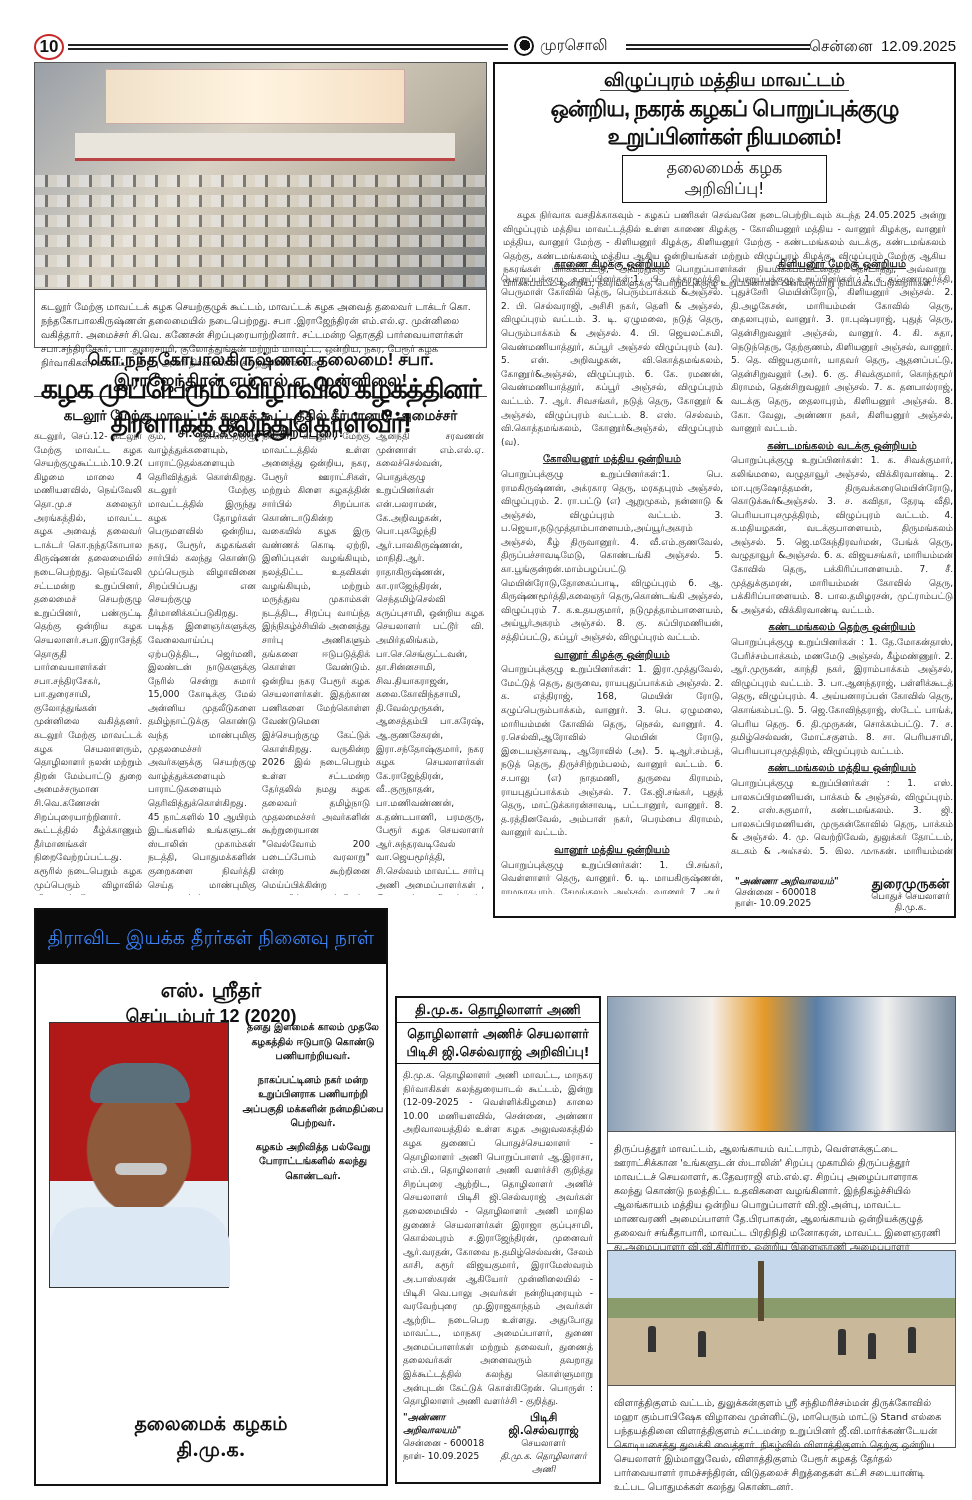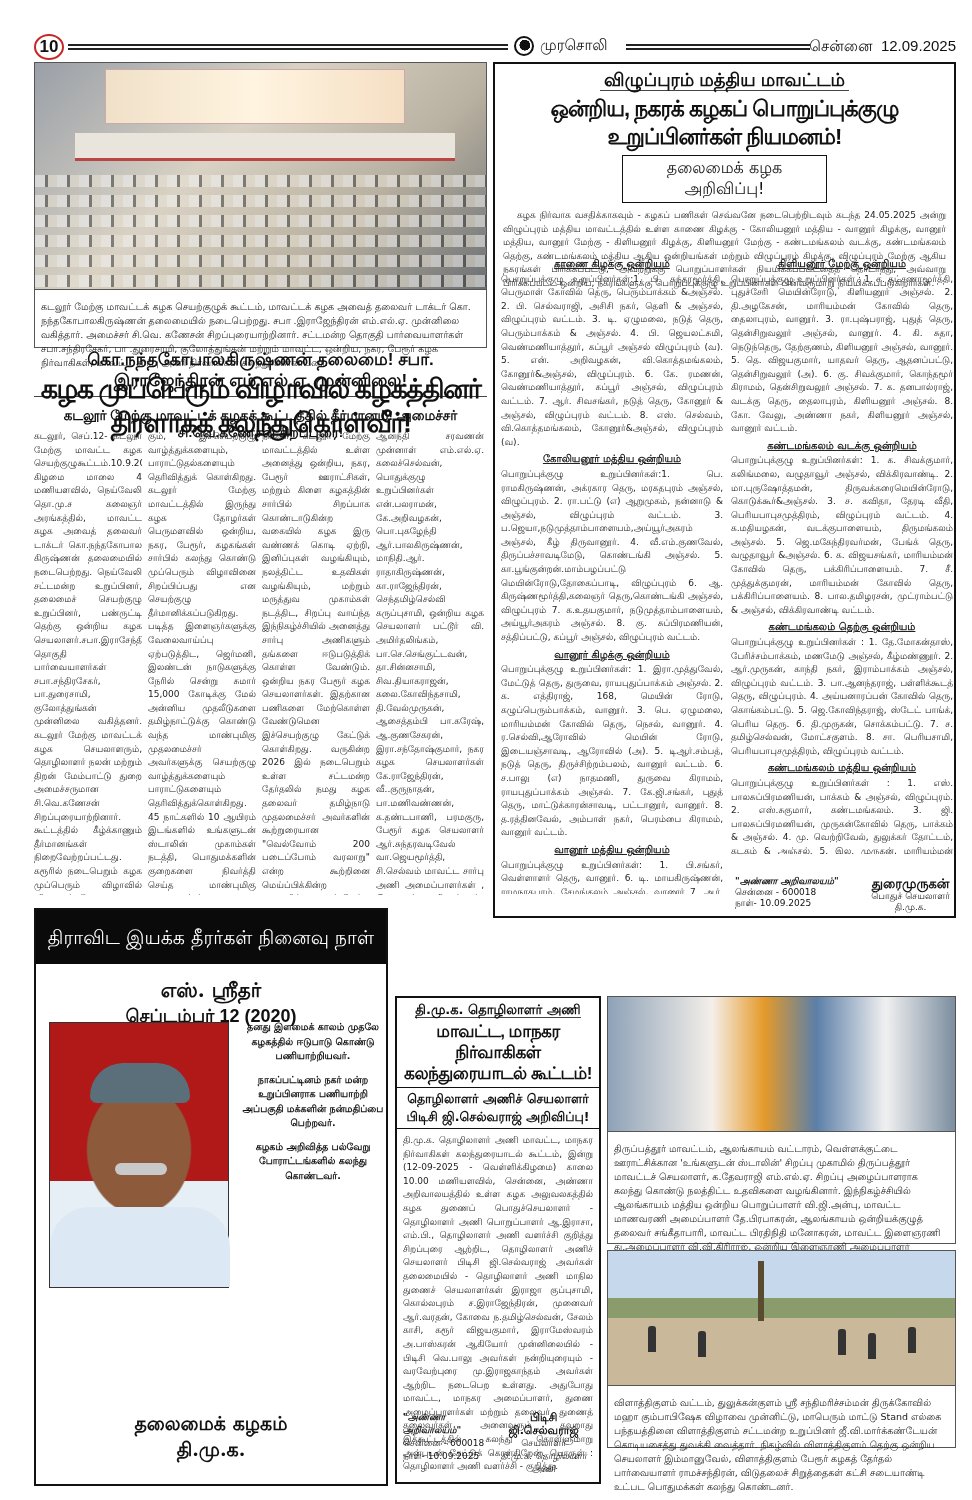--- a/index.html
+++ b/index.html
@@ -30,21 +30,21 @@
   .banner { position: absolute; left: 70px; top: 6px; width: 300px; height: 55px; background: linear-gradient(90deg, #f0e0c8, #fff4e0, #f5dfc4); border: 1px solid #caa; }
   .stage { position: absolute; left: 40px; top: 70px; width: 380px; height: 28px; background: #e9e4dc; border-bottom: 3px solid #b44; }
   #photo-caption { left: 34px; top: 290px; width: 453px; height: 58px; border: 1px solid #555; border-top: none; }
   #kicker { left: 34px; top: 350px; width: 453px; text-align: center; font-size: 17px; font-weight: bold; font-family: "Liberation Sans", sans-serif; padding-bottom: 4px; border-bottom: 1.5px solid #444; }
   #headline { left: 34px; top: 372px; width: 453px; text-align: center; font-size: 27px; font-weight: bold; letter-spacing: -1.5px; font-family: "Liberation Sans", sans-serif; line-height: 34px; }
   #subheadline { left: 34px; top: 408px; width: 453px; text-align: center; font-size: 13.5px; font-weight: bold; font-family: "Liberation Sans", sans-serif; }
   .story-col { top: 430px; width: 108px; height: 465px; }
 
   
   #memorial { left: 34px; top: 908px; width: 354px; height: 578px; border: 2px solid #111; }
-  #memorial-title { background: #0a0a0a; color: #ffffff; text-align: center; font-family: "DejaVu Serif", serif; font-size: 19px; height: 54px; line-height: 54px; }
+  #memorial-title { background: #0a0a0a; color: #3b82f6; text-align: center; font-family: "DejaVu Serif", serif; font-size: 19px; height: 54px; line-height: 54px; }
   #memorial-name { text-align: center; font-family: "DejaVu Serif", serif; font-size: 20px; font-weight: bold; margin-top: 14px; }
   #memorial-date { text-align: center; font-family: "Liberation Sans", sans-serif; font-size: 18px; font-weight: bold; margin-top: 2px; }
   #memorial-photo { position: absolute; left: 13px; top: 112px; width: 180px; height: 266px; border: 1px solid #333;
                     background: radial-gradient(ellipse 48% 40% at 50% 48%, #8d5a3c 0 60%, transparent 62%), linear-gradient(180deg, #b11818 0 60%, #e6eef6 60%); }
   .hair { position: absolute; left: 40px; top: 40px; width: 100px; height: 40px; border-radius: 50px 50px 10px 10px; background: #5b6f7a; }
   .shirt { position: absolute; left: 0; bottom: 0; width: 180px; height: 80px; background: #dce8f3; border-radius: 40px 40px 0 0; }
   .mustache { position: absolute; left: 65px; top: 140px; width: 52px; height: 12px; background: #c9c9c9; border-radius: 8px; }
   #memorial-bio { position: absolute; left: 198px; top: 110px; width: 150px; text-align: center; font-size: 9.5px; font-weight: bold; line-height: 14.5px; }
   #memorial-bio p { margin-bottom: 9px; margin-left: 8px; }
   #memorial-footer { position: absolute; left: 0; bottom: 22px; width: 100%; text-align: center; font-family: "DejaVu Serif", serif; font-size: 19px; font-weight: bold; line-height: 26px; }
@@ -170,21 +170,20 @@
     <div style="text-align:center">
       <div style="font-weight:bold;font-size:13px;line-height:15px">துரைமுருகன்</div>
       <div>பொதுச் செயலாளர்</div>
       <div>தி.மு.க.</div>
     </div>
   </div>
 </div>
 
 <div id="labour" class="abs">
   <div id="labour-kicker"><span>தி.மு.க. தொழிலாளர் அணி</span></div>
-  <div id="labour-title">மாவட்ட, மாநகர நிர்வாகிகள் கலந்துரையாடல் கூட்டம்!</div>
   <div id="labour-sub">தொழிலாளர் அணிச் செயலாளர் பிடிசி ஜி.செல்வராஜ் அறிவிப்பு!</div>
   <div id="labour-body" class="bodytext">தி.மு.க. தொழிலாளர் அணி மாவட்ட, மாநகர நிர்வாகிகள் கலந்துரையாடல் கூட்டம், இன்று (12-09-2025 - வெள்ளிக்கிழமை) காலை 10.00 மணியளவில், சென்னை, அண்ணா அறிவாலயத்தில் உள்ள கழக அலுவலகத்தில் கழக துணைப் பொதுச்செயலாளர் - தொழிலாளர் அணி பொறுப்பாளர் ஆ.இராசா, எம்.பி., தொழிலாளர் அணி வளர்ச்சி குறித்து சிறப்புரை ஆற்றிட, தொழிலாளர் அணிச் செயலாளர் பிடிசி ஜி.செல்வராஜ் அவர்கள் தலைமையில் - தொழிலாளர் அணி மாநில துணைச் செயலாளர்கள் இராஜா குப்புசாமி, கொல்லபுரம் ச.இராஜேந்திரன், முனைவர் ஆர்.வரதன், கோவை ந.தமிழ்செல்வன், சேலம் காசி, கரூர் விஜயகுமார், இராமேஸ்வரம் அ.பாஸ்கரன் ஆகியோர் முன்னிலையில் - பிடிசி வெ.பாலு அவர்கள் நன்றியுரையும் - வரவேற்புரை மு.இராஜகாந்தம் அவர்கள் ஆற்றிட நடைபெற உள்ளது. அதுபோது மாவட்ட, மாநகர அமைப்பாளர், துணை அமைப்பாளர்கள் மற்றும் தலைவர், துணைத் தலைவர்கள் அனைவரும் தவறாது இக்கூட்டத்தில் கலந்து கொள்ளுமாறு அன்புடன் கேட்டுக் கொள்கிறேன். பொருள் : தொழிலாளர் அணி வளர்ச்சி - குறித்து.</div>
   <div id="labour-foot">
     <div>
       <div style="font-weight:bold;font-style:italic">"அண்ணா அறிவாலயம்"</div>
       <div>சென்னை - 600018</div>
       <div>நாள்- 10.09.2025</div>
     </div>
     <div style="text-align:center">
       <div style="font-weight:bold;font-size:11px">பிடிசி ஜி.செல்வராஜ்</div>

